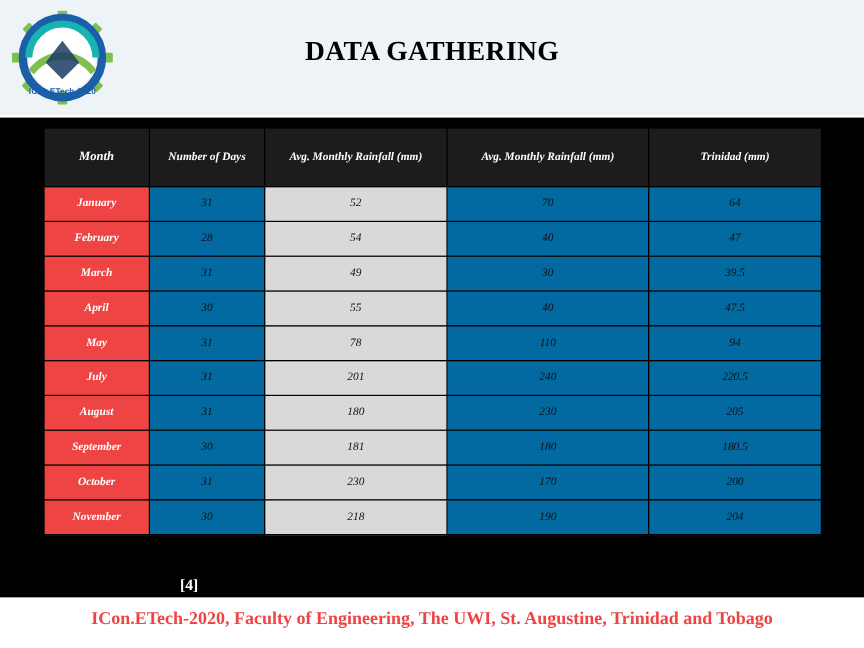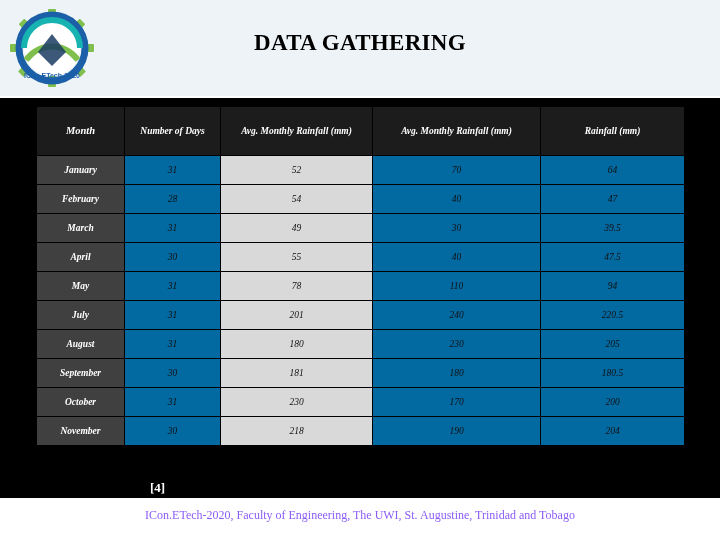--- a/index.html
+++ b/index.html
@@ -81,21 +81,21 @@
     font-size: 9.5px;
     font-weight: bold;
     height: 44px;
     padding: 2px 3px;
     line-height: 1.1;
   }
   table.data thead th.month-head {
     font-size: 10.5px;
   }
   td.month-cell {
-    background: #404040;
+    background: #ef4444;
     color: #ffffff;
     font-size: 9.5px;
     font-weight: bold;
     height: 26px;
   }
   td.num-cell {
     background: #0369a1;
     color: #111111;
     font-size: 9.5px;
     height: 26px;
@@ -126,23 +126,23 @@
     position: absolute;
     left: 0; top: 498px;
     width: 720px; height: 42px;
     background: #ffffff;
   }
   .footer-text {
     position: absolute;
     left: 0; top: 508px;
     width: 720px;
     text-align: center;
-    font-size: 12px;
-    font-weight: normal;
-    color: #8b5cf6;
+    font-size: 15px;
+    font-weight: bold;
+    color: #ef4444;
     font-family: "Liberation Serif", serif;
   }
 </style>
 </head>
 <body>
 
 <div class="top-band"></div>
 <div class="top-band-line"></div>
 
 <div class="logo">
@@ -186,21 +186,21 @@
         <col class="c2">
         <col class="c3">
         <col class="c4">
     </colgroup>
     <thead>
       <tr>
         <th class="month-head">Month</th>
         <th>Number of Days</th>
         <th>Avg. Monthly Rainfall (mm)</th>
         <th>Avg. Monthly Rainfall (mm)</th>
-        <th>Rainfall (mm)</th>
+        <th>Trinidad (mm)</th>
       </tr>
     </thead>
     <tbody id="table-body">
         <tr>
           <td class="month-cell">January</td>
           <td class="num-cell">31</td>
           <td class="num-cell shade">52</td>
           <td class="num-cell">70</td>
           <td class="num-cell">64</td>
         </tr>

